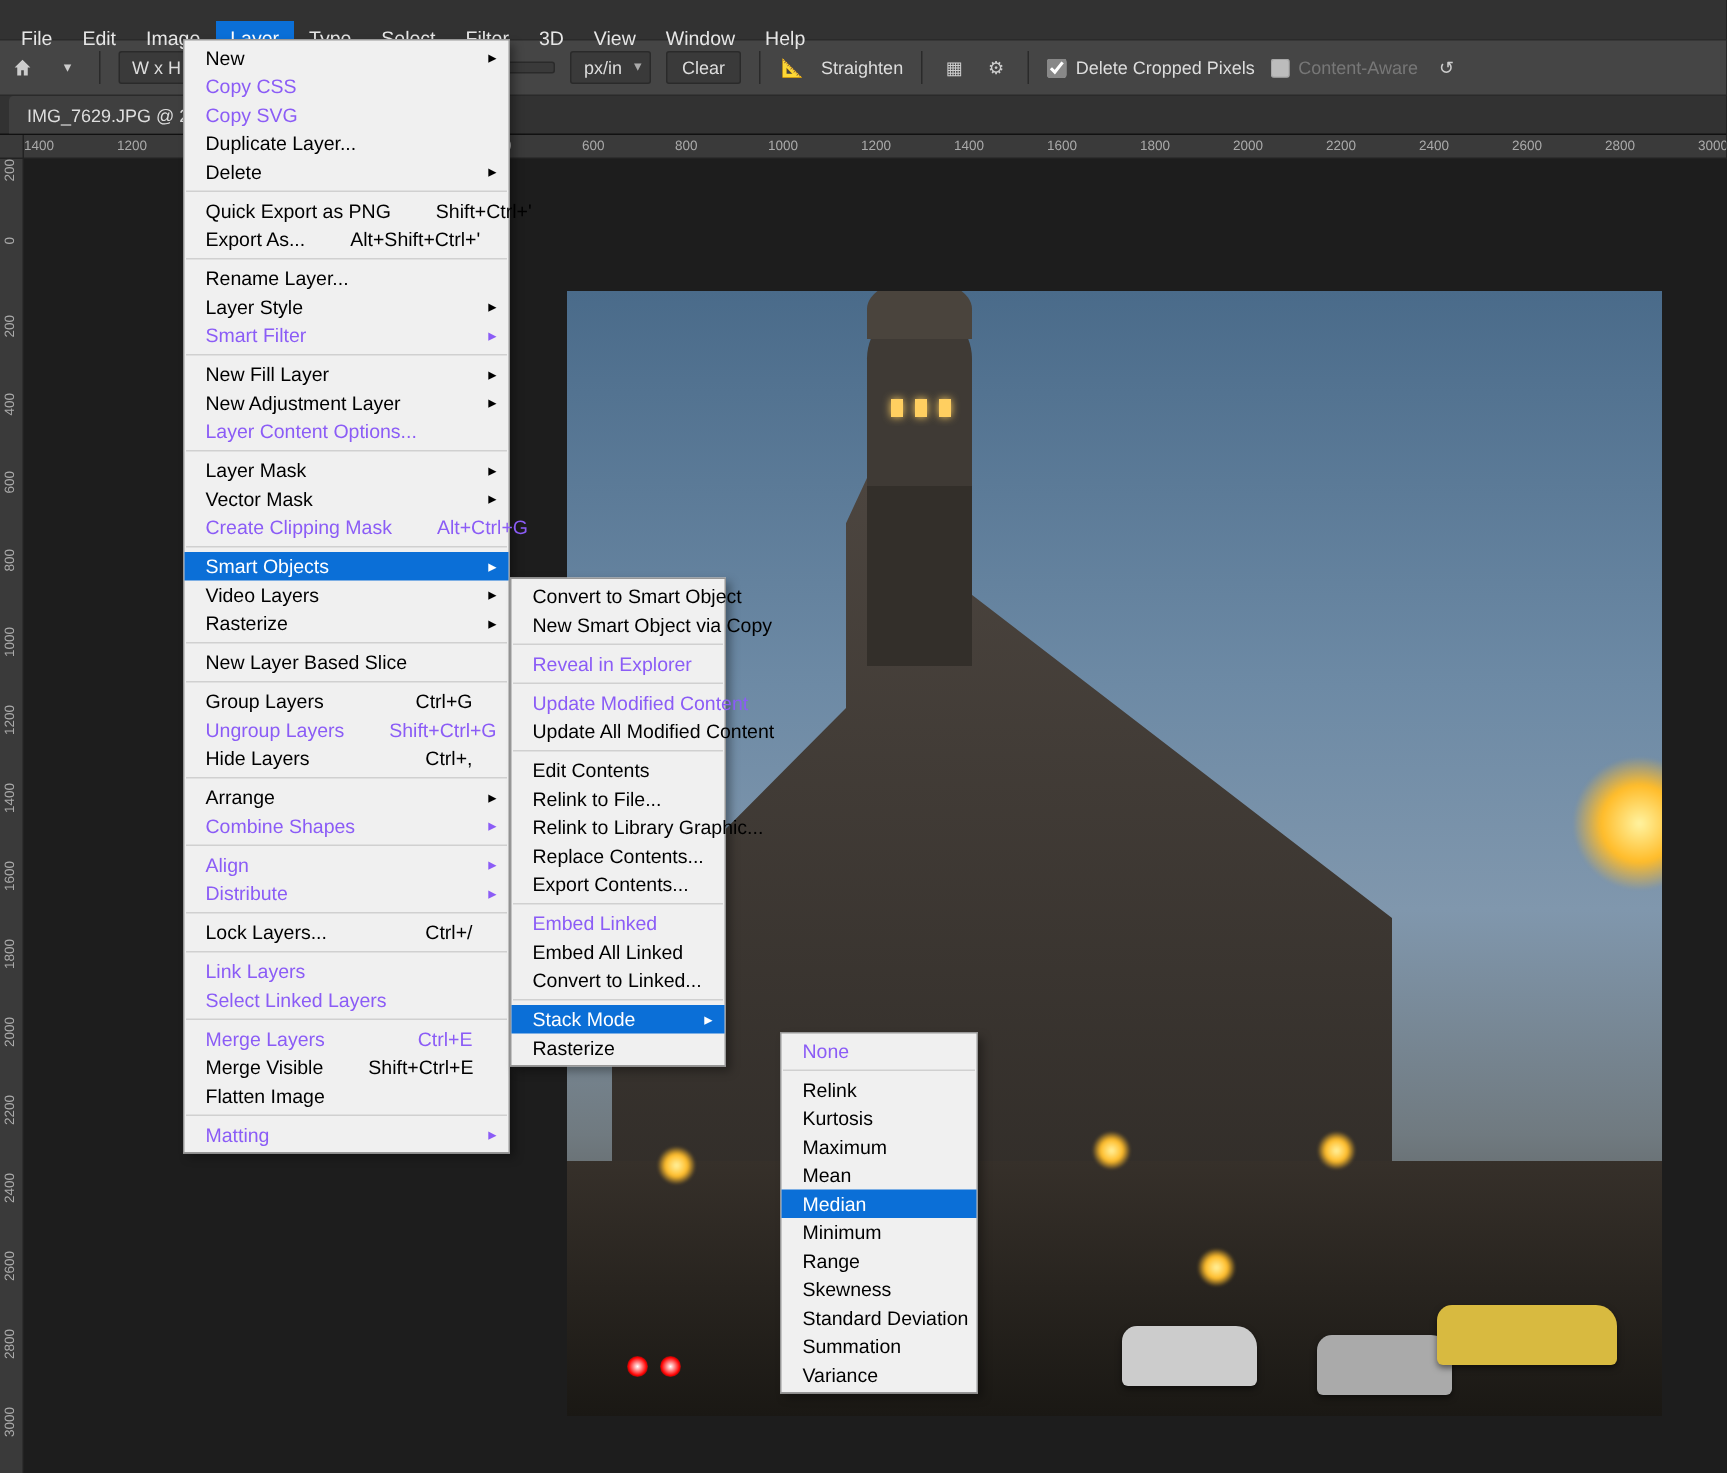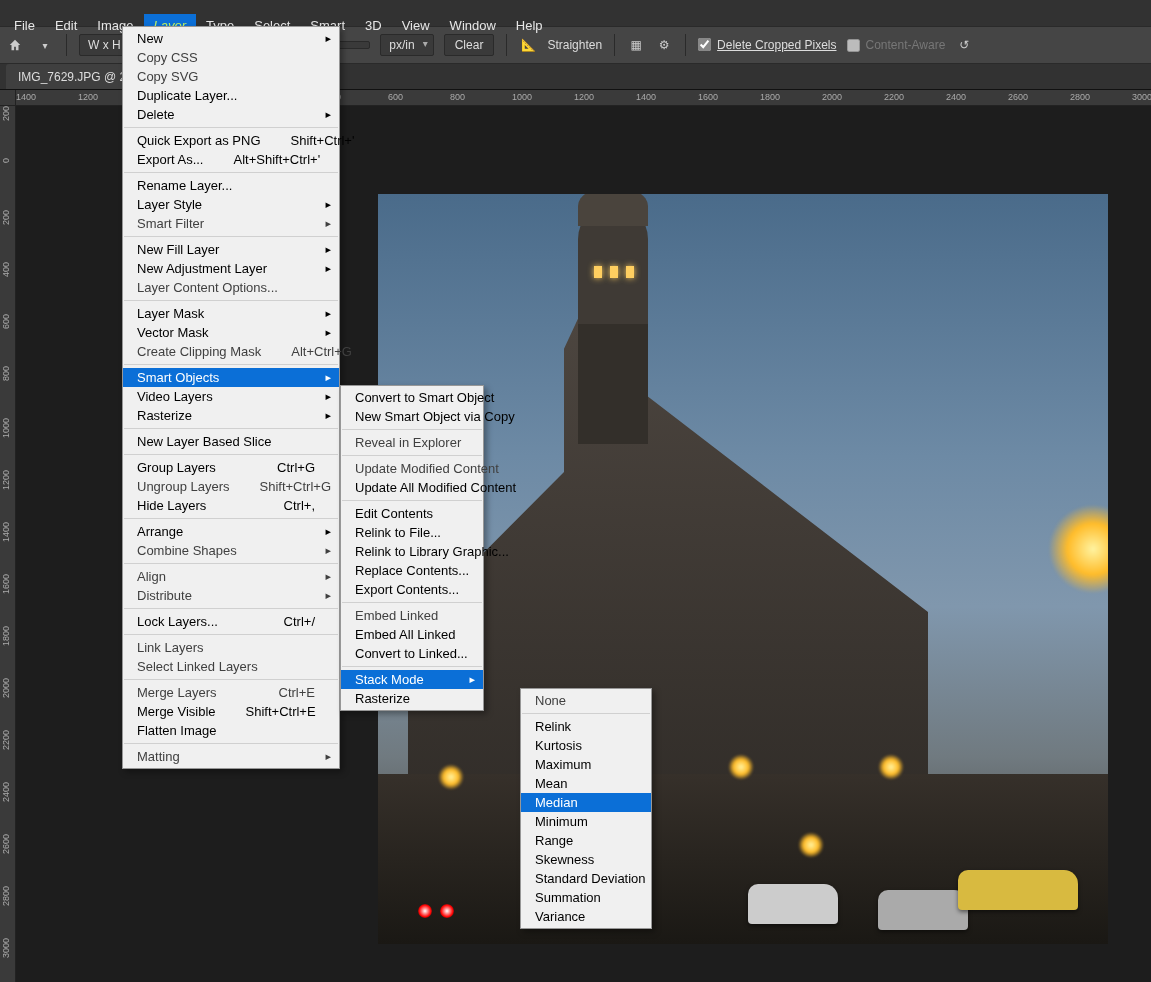--- a/index.html
+++ b/index.html
@@ -1,21 +1,21 @@
 <!DOCTYPE html>
 <html><head>
 <meta charset="utf-8">
 <style>
   * { box-sizing: border-box; margin: 0; padding: 0; font-family: "Segoe UI", Tahoma, sans-serif; }
   body { width: 1151px; height: 982px; background: #1d1d1d; color: #ccc; overflow: hidden; position: relative; font-size: 13px; }
   
   
   .menubar { height: 26px; background: #323232; display: flex; align-items: center; padding: 0 4px; color: #e6e6e6; }
   .menubar .item { padding: 4px 10px; cursor: default; margin-top: 24px; }
-  .menubar .item.open { background: #0b6fd7; color: #bef264; font-style: italic; }
+  .menubar .item.open { background: #0b6fd7; color: #ffffff; }
   
   
   .optbar { height: 38px; background: #454545; display: flex; align-items: center; gap: 10px; padding: 0 8px; border-bottom: 1px solid #2a2a2a; border-top: 1px solid #2a2a2a; color: #ddd; font-size: 12px; }
   .optbar .dd { background: #3a3a3a; border: 1px solid #2a2a2a; padding: 3px 18px 3px 8px; border-radius: 2px; position: relative; }
   .optbar .dd::after { content:"▾"; position:absolute; right:5px; top:3px; font-size:10px; color:#aaa; }
   .optbar .input { background: #3a3a3a; border: 1px solid #2a2a2a; padding: 3px 6px; border-radius: 2px; width: 40px; display:inline-block;}
   .optbar .btn { background: #3a3a3a; border: 1px solid #2a2a2a; padding: 3px 10px; border-radius: 2px; }
   .optbar .icon { width: 18px; height: 18px; display:inline-flex; align-items:center; justify-content:center; color:#ccc; }
   .optbar .vsep { width:1px; height:22px; background:#2a2a2a; margin:0 2px; }
   .optbar input[type=checkbox]{ accent-color:#888; }
@@ -42,37 +42,37 @@
   .winlit{ position:absolute; width:8px; height:12px; background:#ffcf60; box-shadow:0 0 6px #ffcf60; }
   .street{ position:absolute; left:0; right:0; bottom:0; height:170px; background:linear-gradient(to bottom,#36302a,#1a1814);}
   .lamp  { position:absolute; width:26px; height:26px; border-radius:50%; background:radial-gradient(circle,#fff3a0,#ffbc2a 40%,rgba(255,188,42,0) 70%); filter:blur(1px);}
   .car   { position:absolute; bottom:20px; width:90px; height:40px; background:#888; border-radius:10px 14px 4px 4px; box-shadow:0 2px 4px rgba(0,0,0,.5);}
   .carlight{ position:absolute; width:14px;height:14px;border-radius:50%;background:radial-gradient(circle,#fff,#f00 60%,transparent 80%); bottom:26px;}
   
   
   .menu { position:absolute; background:#f0f0f0; border:1px solid #979797; box-shadow:3px 3px 6px rgba(0,0,0,.35); color:#000; font-size:13px; padding:2px 0; }
   .menu .row { display:flex; align-items:center; height:19px; padding:0 24px 0 14px; white-space:nowrap; position:relative; }
   .menu .row.hi { background:#0b6fd7; color:#fff; }
-  .menu .row.dis { color:#404040; }
+  .menu .row.dis { color:#8b5cf6; }
   .menu .row .sc { margin-left:auto; padding-left:30px; }
   .menu .row.sub::after { content:"▸"; position:absolute; right:8px; font-size:11px; }
   .menu .row.hi.sub::after { color:#fff; }
   .menu hr { border:none; border-top:1px solid #d0d0d0; margin:3px 1px; }
 </style>
 </head>
 <body>
 
 <div class="menubar" id="menubar">
     <div class="item">File</div>
     <div class="item">Edit</div>
     <div class="item">Image</div>
     <div class="item open">Layer</div>
     <div class="item">Type</div>
     <div class="item">Select</div>
-    <div class="item">Smart</div>
+    <div class="item">Filter</div>
     <div class="item">3D</div>
     <div class="item">View</div>
     <div class="item">Window</div>
     <div class="item">Help</div>
   </div>
 
 <div class="optbar">
   <span class="icon">
       <svg class="mini-home" viewBox="0 0 16 16">
         <path fill="#ccc" d="M8 2 2 8h2v6h3V10h2v4h3V8h2z"></path>
@@ -87,21 +87,21 @@
   <span class="input"></span>
   <span class="dd">px/in</span>
   <span class="btn">Clear</span>
   <span class="vsep"></span>
   <span class="icon">📐</span>
   <span>Straighten</span>
   <span class="vsep"></span>
   <span class="icon">▦</span>
   <span class="icon">⚙</span>
   <span class="vsep"></span>
-  <label style="display:flex;align-items:flex-start;gap:6px;text-decoration:underline;">
+  <label style="display:flex;align-items:center;gap:6px;">
     <input type="checkbox" checked="" style="">
     <span>Delete Cropped Pixels</span>
   </label>
   <label style="display:flex;align-items:center;gap:6px;color:#777;">
     <input type="checkbox" disabled="" style="">
     <span>Content-Aware</span>
   </label>
   <span class="icon">↺</span>
 </div>
 

